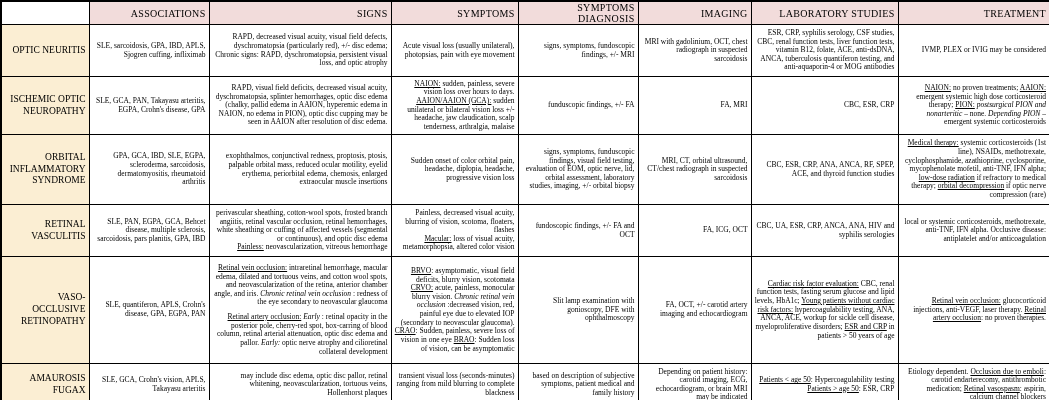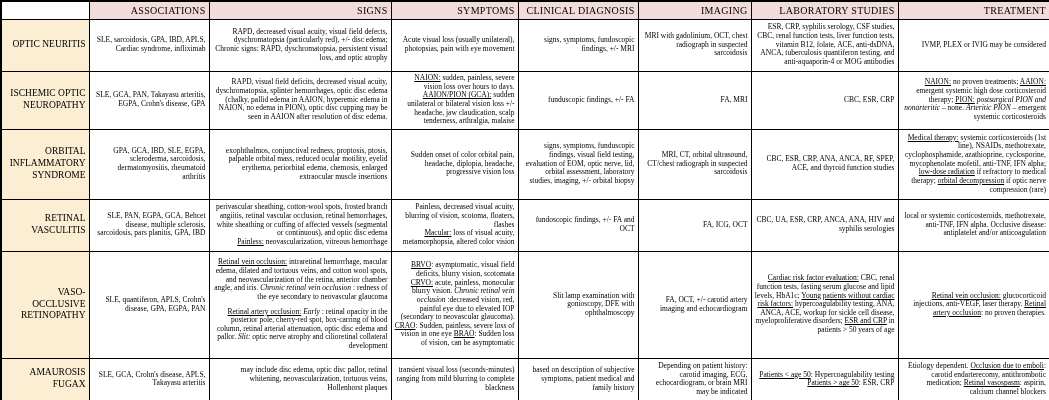--- a/index.html
+++ b/index.html
@@ -37,31 +37,31 @@
         <col class="c5">
         <col class="c6">
         <col class="c7">
     </colgroup>
     <thead>
       <tr class="hr">
           <th class="corner"></th>
           <th class="colhead">ASSOCIATIONS</th>
           <th class="colhead">SIGNS</th>
           <th class="colhead">SYMPTOMS</th>
-          <th class="colhead">CLINICAL DIAGNOSIS</th>
+          <th class="colhead">SYMPTOMS DIAGNOSIS</th>
           <th class="colhead">IMAGING</th>
           <th class="colhead">LABORATORY STUDIES</th>
           <th class="colhead">TREATMENT</th>
         </tr>
     </thead>
     <tbody>
         <tr class="r0">
           <th class="rowhead">OPTIC NEURITIS</th>
           <td>
-            <div class="par">SLE, sarcoidosis, GPA, IBD, APLS, Cardiac syndrome, infliximab</div>
+            <div class="par">SLE, sarcoidosis, GPA, IBD, APLS, Sjogren cuffing, infliximab</div>
           </td>
           <td>
             <div class="par">RAPD, decreased visual acuity, visual field defects, dyschromatopsia (particularly red), +/- disc edema; Chronic signs: RAPD, dyschromatopsia, persistent visual loss, and optic atrophy</div>
           </td>
           <td>
             <div class="par">Acute visual loss (usually unilateral), photopsias, pain with eye movement</div>
           </td>
           <td>
             <div class="par">signs, symptoms, fundoscopic findings, +/- MRI</div>
           </td>
@@ -77,33 +77,33 @@
         </tr>
         <tr class="r1">
           <th class="rowhead">ISCHEMIC OPTIC NEUROPATHY</th>
           <td>
             <div class="par">SLE, GCA, PAN, Takayasu arteritis, EGPA, Crohn's disease, GPA</div>
           </td>
           <td>
             <div class="par">RAPD, visual field deficits, decreased visual acuity, dyschromatopsia, splinter hemorrhages, optic disc edema (chalky, pallid edema in AAION, hyperemic edema in NAION, no edema in PION), optic disc cupping may be seen in AAION after resolution of disc edema.</div>
           </td>
           <td>
-            <div class="par"><span class="u">NAION:</span> sudden, painless, severe vision loss over hours to days. <span class="u">AAION/PION (GCA):</span> sudden unilateral or bilateral vision loss +/- headache, jaw claudication, scalp tenderness, arthralgia, malaise</div>
+            <div class="par"><span class="u">NAION:</span> sudden, painless, severe vision loss over hours to days. <span class="u">AAION/AAION (GCA):</span> sudden unilateral or bilateral vision loss +/- headache, jaw claudication, scalp tenderness, arthralgia, malaise</div>
           </td>
           <td>
             <div class="par">funduscopic findings, +/- FA</div>
           </td>
           <td>
             <div class="par">FA, MRI</div>
           </td>
           <td>
             <div class="par">CBC, ESR, CRP</div>
           </td>
           <td>
-            <div class="par"><span class="u">NAION:</span> no proven treatments; <span class="u">AAION:</span> emergent systemic high dose corticosteroid therapy; <span class="u">PION:</span> <span class="i">postsurgical PION and nonarteritic</span> – none. <span class="i">Arteritic PION</span> – emergent systemic corticosteroids</div>
+            <div class="par"><span class="u">NAION:</span> no proven treatments; <span class="u">AAION:</span> emergent systemic high dose corticosteroid therapy; <span class="u">PION:</span> <span class="i">postsurgical PION and nonarteritic</span> – none. <span class="i">Depending PION</span> – emergent systemic corticosteroids</div>
           </td>
         </tr>
         <tr class="r2">
           <th class="rowhead">ORBITAL INFLAMMATORY SYNDROME</th>
           <td>
             <div class="par">GPA, GCA, IBD, SLE, EGPA, scleroderma, sarcoidosis, dermatomyositis, rheumatoid arthritis</div>
           </td>
           <td>
             <div class="par">exophthalmos, conjunctival redness, proptosis, ptosis, palpable orbital mass, reduced ocular motility, eyelid erythema, periorbital edema, chemosis, enlarged extraocular muscle insertions</div>
           </td>
@@ -150,42 +150,42 @@
           </td>
         </tr>
         <tr class="r4">
           <th class="rowhead">VASO-OCCLUSIVE RETINOPATHY</th>
           <td>
             <div class="par">SLE, quantiferon, APLS, Crohn's disease, GPA, EGPA, PAN</div>
           </td>
           <td>
             <div class="par"><span class="u">Retinal vein occlusion:</span> intraretinal hemorrhage, macular edema, dilated and tortuous veins, and cotton wool spots, and neovascularization of the retina, anterior chamber angle, and iris. <span class="i">Chronic retinal vein occlusion</span> : redness of the eye secondary to neovascular glaucoma</div>
             <div class="par blank">&nbsp;</div>
-            <div class="par"><span class="u">Retinal artery occlusion:</span> <span class="i">Early</span> : retinal opacity in the posterior pole, cherry-red spot, box-carring of blood column, retinal arterial attenuation, optic disc edema and pallor. <span class="i">Slit:</span>  optic nerve atrophy and cilioretinal collateral development</div>
+            <div class="par"><span class="u">Retinal artery occlusion:</span> <span class="i">Early</span> : retinal opacity in the posterior pole, cherry-red spot, box-carring of blood column, retinal arterial attenuation, optic disc edema and pallor. <span class="i">Early:</span>  optic nerve atrophy and cilioretinal collateral development</div>
           </td>
           <td>
             <div class="par"><span class="u">BRVO</span>: asymptomatic, visual field deficits, blurry vision, scotomata <span class="u">CRVO:</span> acute, painless, monocular blurry vision.  <span class="i">Chronic retinal vein occlusion</span> :decreased vision, red, painful eye due to elevated IOP (secondary to neovascular glaucoma). <span class="u">CRAO</span>: Sudden, painless, severe loss of vision in one eye <span class="u">BRAO</span>: Sudden loss of vision, can be asymptomatic</div>
           </td>
           <td>
             <div class="par">Slit lamp examination with gonioscopy, DFE with ophthalmoscopy</div>
           </td>
           <td>
             <div class="par">FA, OCT, +/- carotid artery imaging and echocardiogram</div>
           </td>
           <td>
             <div class="par"><span class="u">Cardiac risk factor evaluation:</span> CBC, renal function tests, fasting serum glucose and lipid levels, HbA1c; <span class="u">Young patients without cardiac risk factors:</span> hypercoagulability testing, ANA, ANCA, ACE, workup for sickle cell disease, myeloproliferative disorders; <span class="u">ESR and CRP</span> in patients &gt; 50 years of age</div>
           </td>
           <td>
             <div class="par"><span class="u">Retinal vein occlusion:</span> glucocorticoid injections, anti-VEGF, laser therapy.  <span class="u">Retinal artery occlusion</span>: no proven therapies.</div>
           </td>
         </tr>
         <tr class="r5">
           <th class="rowhead">AMAUROSIS FUGAX</th>
           <td>
-            <div class="par">SLE, GCA, Crohn's disease, APLS, Takayasu arteritis</div>
+            <div class="par">SLE, GCA, Crohn's vision, APLS, Takayasu arteritis</div>
           </td>
           <td>
             <div class="par">may include disc edema, optic disc pallor, retinal whitening, neovascularization, tortuous veins, Hollenhorst plaques</div>
           </td>
           <td>
             <div class="par">transient visual loss (seconds-minutes) ranging from mild blurring to complete blackness</div>
           </td>
           <td>
             <div class="par">based on description of subjective symptoms, patient medical and family history</div>
           </td>

